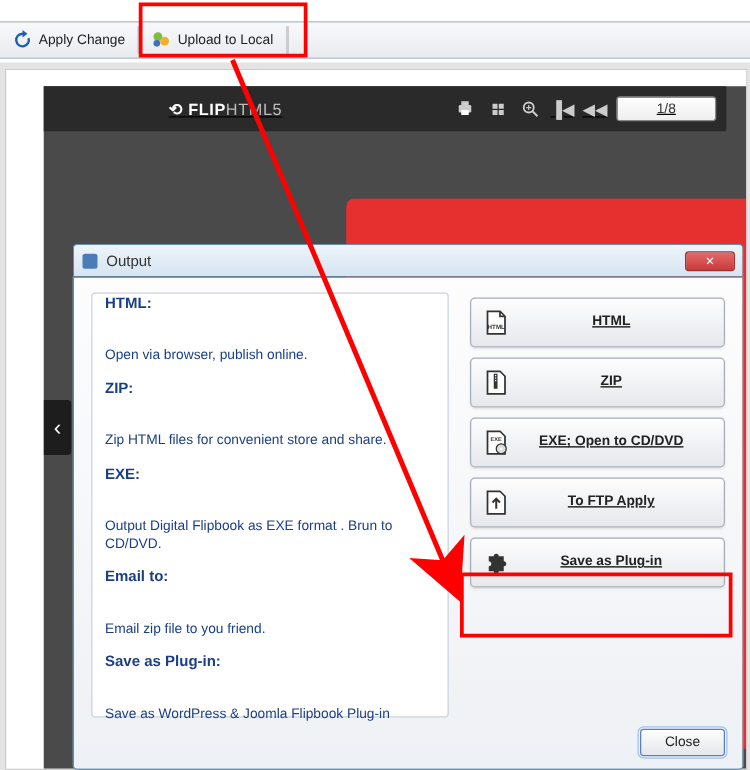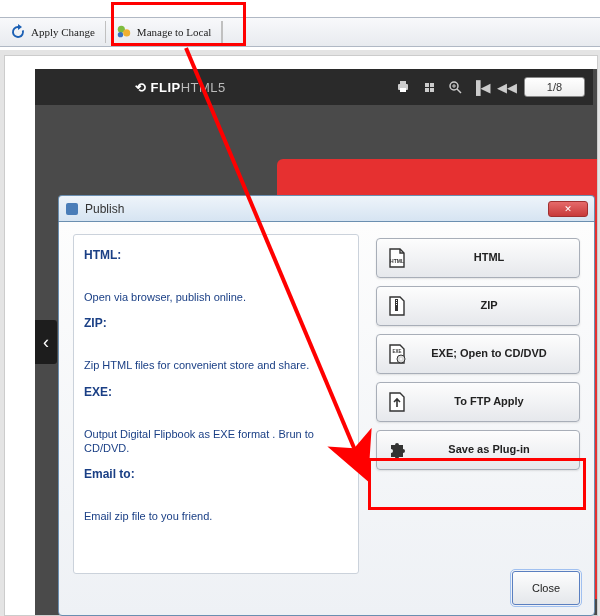--- a/index.html
+++ b/index.html
@@ -1,50 +1,50 @@
 <!DOCTYPE html>
 <html><head>
   <meta charset="utf-8">
   <style>
     * { margin: 0; padding: 0; box-sizing: border-box; }
     body { font-family: "Segoe UI", Tahoma, Arial, sans-serif; font-size: 11px; background: #fff; width: 600px; height: 616px; overflow: hidden; position: relative; }
     .red-box { position: absolute; border: 3px solid #ff0000; pointer-events: none; z-index: 100; }
     .tb { position: absolute; top: 17px; left: 0; right: 0; height: 30px; background: linear-gradient(#f8f9fb,#e8ebef); border-top: 1px solid #b0b8c4; border-bottom: 1px solid #b0b8c4; display: flex; align-items: center; }
-    .tb-btn { display: flex; align-items: center; gap: 5px; padding: 0 10px; height: 28px; font-size: 11px; color: #222; cursor: pointer; font-family: Liberation Serif, serif; }
+    .tb-btn { display: flex; align-items: center; gap: 5px; padding: 0 10px; height: 28px; font-size: 11px; color: #222; cursor: pointer; }
     .tb-sep { width: 1px; height: 22px; background: #c0c0c0; }
     .tb-ico { width: 16px; height: 16px; display: flex; align-items: center; justify-content: center; }
     .content { position: absolute; top: 50px; left: 0; right: 0; bottom: 0; background: #e4e4e4; }
     .v-frame { position: absolute; top: 5px; left: 4px; right: 2px; bottom: 0; border: 1px solid #ccc; background: #fff; overflow: hidden; }
     .v-inner { position: absolute; top: 13px; left: 30px; right: 0; bottom: 0; background: #4a4a4a; }
-    .v-head { position: absolute; top: 0; left: 0; right: 4px; height: 36px; background: #2a2a2a; display: flex; align-items: center; }
+    .v-head { position: absolute; top: 0; left: 0; right: 16px; height: 36px; background: #2a2a2a; display: flex; align-items: center; text-decoration: underline; }
     .logo { color: #fff; font-size: 13px; font-weight: bold; margin-left: 100px; letter-spacing: 0.5px; }
     .logo .thin { font-weight: 300; color: #bbb; }
     .v-ctrl { margin-left: auto; display: flex; align-items: center; gap: 8px; margin-right: 8px; }
     .v-ico { width: 18px; height: 18px; display: flex; align-items: center; justify-content: center; color: #ccc; font-size: 13px; cursor: pointer; }
     .v-grid { display: grid; grid-template-columns: repeat(2,4px); grid-template-rows: repeat(2,4px); gap: 1px; }
     .v-grid span { background: #ccc; }
-    .v-pg { width: 61px; height: 20px; background: linear-gradient(#fff,#eee); border: 1px solid #888; border-radius: 3px; display: flex; align-items: center; justify-content: center; font-size: 11px; color: #333; }
+    .v-pg { width: 80px; height: 20px; background: linear-gradient(#fff,#eee); border: 1px solid #888; border-radius: 3px; display: flex; align-items: center; justify-content: center; font-size: 11px; color: #333; }
     .prev-nav { position: absolute; left: 0; top: 50%; width: 22px; height: 44px; margin-top: -22px; background: rgba(0,0,0,.6); color: #fff; display: flex; align-items: center; justify-content: center; font-size: 18px; border-radius: 0 3px 3px 0; cursor: pointer; }
     .red-panel { position: absolute; top: 90px; right: 0; width: 320px; height: 440px; background: #e63030; border-radius: 6px 0 0 6px; }
     .dialog { position: absolute; top: 195px; left: 58px; width: 537px; height: 421px; z-index: 50; }
     .dlg-title { height: 26px; background: linear-gradient(#eef4fa,#d6e4f2); border: 1px solid #6b8fb0; border-bottom: none; border-radius: 4px 4px 0 0; display: flex; align-items: center; padding: 0 6px; }
     .dlg-title-ico { width: 14px; height: 14px; display: flex; align-items: center; justify-content: center; margin-right: 6px; }
     .dlg-title-txt { font-size: 12px; color: #333; flex: 1; }
     .dlg-close { width: 40px; height: 16px; background: linear-gradient(#e56a6a,#c83a3a); border: 1px solid #a03030; border-radius: 3px; color: #fff; display: flex; align-items: center; justify-content: center; font-size: 9px; cursor: pointer; }
     .dlg-body { height: 395px; background: linear-gradient(#fdfdfd,#eef1f5); border: 1px solid #6b8fb0; border-radius: 0 0 4px 4px; position: relative; padding: 10px; }
-    .panel-l { position: absolute; top: 12px; left: 14px; width: 286px; height: 340px; background: #fff; border: 1px solid #cbd2db; border-radius: 3px; padding: 13px 10px; }
+    .panel-l { position: absolute; top: 12px; left: 14px; width: 286px; height: 340px; background: #fff; border: 1px solid #cbd2db; border-radius: 3px; padding: 0 10px; }
     .sec { margin-bottom: 4px; }
     .sec-h { font-size: 12px; font-weight: bold; color: #1a3f85; margin-bottom: 8px; }
     .sec-d { font-size: 11px; color: #1a3f85; margin-bottom: 12px; line-height: 1.3; margin-top: 28px; }
     .panel-r { position: absolute; top: 16px; right: 14px; width: 204px; }
-    .opt-btn { height: 40px; background: linear-gradient(#fdfdfd,#e6e8ec); border: 1px solid #a8aeb8; border-radius: 4px; margin-bottom: 8px; display: flex; align-items: center; padding-left: 8px; cursor: pointer; box-shadow: 0 1px 2px rgba(0,0,0,.1); }
+    .opt-btn { height: 40px; background: linear-gradient(#fdfdfd,#e6e8ec); border: 1px solid #a8aeb8; border-radius: 4px; margin-bottom: 8px; display: flex; align-items: center; padding-left: 8px; cursor: pointer; box-shadow: 0 1px 2px rgba(0,0,0,.1); text-decoration: underline; }
     .opt-ico { width: 24px; height: 24px; display: flex; align-items: center; justify-content: center; margin-right: 10px; }
     .opt-txt { flex: 1; text-align: center; font-size: 11px; font-weight: bold; color: #222; padding-right: 20px; line-height: 1.2; }
     .dlg-foot { position: absolute; bottom: 10px; right: 14px; }
-    .close-btn { width: 68px; height: 34px; background: linear-gradient(#fdfdfd,#e4e7eb); border: 1px solid #5a7fc0; border-radius: 3px; font-size: 11px; color: #222; cursor: pointer; outline: 1px solid #a0c0f0; outline-offset: 1px; }
+    .close-btn { width: 68px; height: 22px; background: linear-gradient(#fdfdfd,#e4e7eb); border: 1px solid #5a7fc0; border-radius: 3px; font-size: 11px; color: #222; cursor: pointer; outline: 1px solid #a0c0f0; outline-offset: 1px; }
     svg { display: block; }
     .arrow-svg { position: absolute; top: 40px; left: 150px; width: 270px; height: 490px; z-index: 200; pointer-events: none; }
   </style>
 </head>
 <body>
 
 <div class="tb">
   <div class="tb-btn">
     <span class="tb-ico">
       <svg width="16" height="16" viewBox="0 0 16 16">
@@ -55,21 +55,21 @@
   </div>
   <div class="tb-sep"></div>
   <div class="tb-btn">
     <span class="tb-ico">
       <svg width="18" height="18" viewBox="0 0 18 18">
           <circle cx="6" cy="6" r="4" fill="#7fbc3f"></circle>
           <circle cx="12" cy="10" r="4" fill="#f0b030"></circle>
           <circle cx="5" cy="12" r="3" fill="#3a70c0"></circle>
         </svg>
     </span>
-    <span>Manage to Local</span>
+    <span>Upload to Local</span>
   </div>
   <div class="tb-sep"></div>
   <div class="tb-sep"></div>
 </div>
 
 <div class="red-box" style="top:2px; left:111px; width:135px; height:44px;"></div>
 
 <div class="content">
   <div class="v-frame">
     <div class="v-inner">
@@ -121,40 +121,44 @@
   <line x1="36" y1="8" x2="215" y2="434" stroke="#ff0000" stroke-width="4" marker-end="url(#ah)"></line>
 </svg>
 
 <div class="dialog">
   <div class="dlg-title">
     <span class="dlg-title-ico">
       <svg width="14" height="14" viewBox="0 0 14 14">
           <rect x="1" y="1" width="12" height="12" rx="2" fill="#4a7db8"></rect>
         </svg>
     </span>
-    <span class="dlg-title-txt">Publish</span>
+    <span class="dlg-title-txt">Output</span>
     <span class="dlg-close">✕</span>
   </div>
   <div class="dlg-body">
     <div class="panel-l">
       <div class="sec">
           <div class="sec-h">HTML:</div>
           <div class="sec-d">Open via browser, publish online.</div>
         </div>
       <div class="sec">
           <div class="sec-h">ZIP:</div>
           <div class="sec-d">Zip HTML files for convenient store and share.</div>
         </div>
       <div class="sec">
           <div class="sec-h">EXE:</div>
           <div class="sec-d">Output Digital Flipbook as EXE format . Brun to CD/DVD.</div>
         </div>
       <div class="sec">
           <div class="sec-h">Email to:</div>
           <div class="sec-d">Email zip file to you friend.</div>
+        </div>
+      <div class="sec">
+          <div class="sec-h">Save as Plug-in:</div>
+          <div class="sec-d">Save as WordPress &amp; Joomla Flipbook Plug-in</div>
         </div>
     </div>
     <div class="panel-r">
       <div class="opt-btn">
         <span class="opt-ico">
             <svg width="22" height="22" viewBox="0 0 22 22">
               <path d="M4 2h10l4 4v14H4z" fill="#fff" stroke="#333" stroke-width="1.4"></path>
               <path d="M14 2v4h4" fill="none" stroke="#333" stroke-width="1.4"></path>
               <text x="11" y="16" font-size="5" text-anchor="middle" fill="#333" font-weight="bold">HTML</text>
             </svg>

